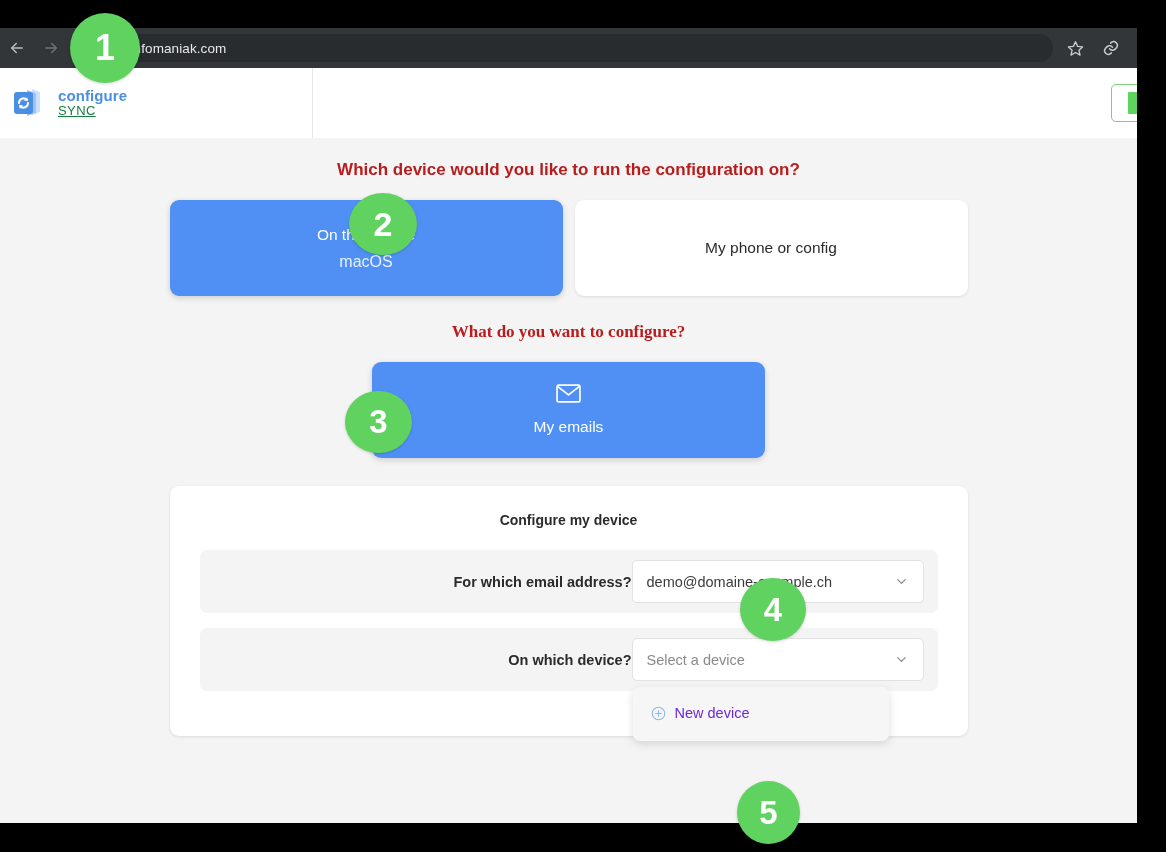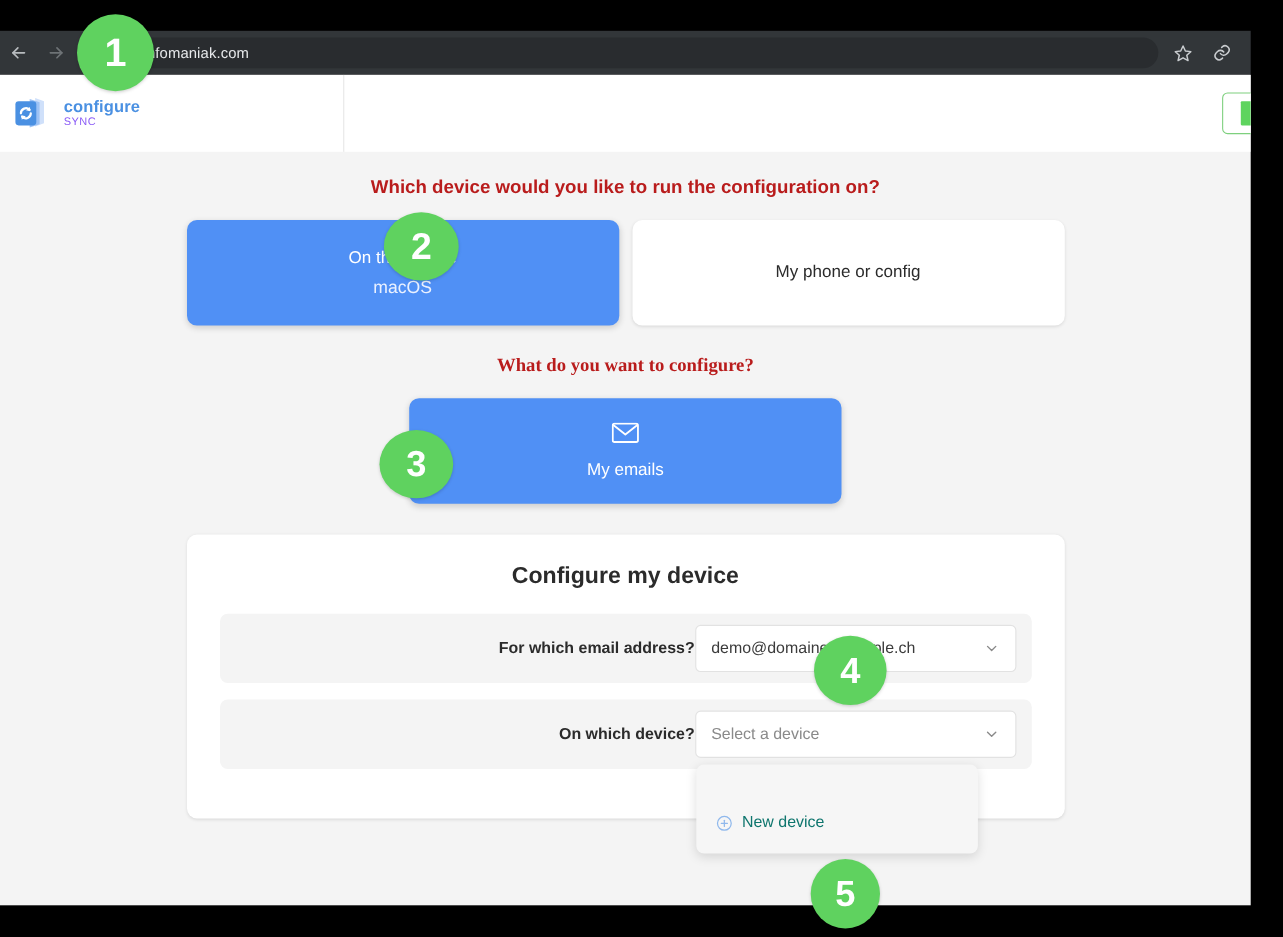--- a/index.html
+++ b/index.html
@@ -82,21 +82,21 @@
     padding-left: 10px;
     border-right: 1px solid #e7e7e7;
   }
   #brand-logo { width: 36px; height: 36px; flex: 0 0 auto; }
   #brand-text { margin-left: 12px; line-height: 1.15; }
   #brand-name {
     font-size: 15px; font-weight: bold; color: #4a90e2;
     letter-spacing: .1px;
   }
   #brand-sub {
-    font-size: 10px; color: #8b5cf6; letter-spacing: .4px;
+    font-size: 13px; color: #15803d; letter-spacing: .4px; text-decoration: underline;
   }
   #header-right {
     flex: 1 1 auto;
     display: flex;
     align-items: center;
     justify-content: flex-end;
     padding-right: 0px;
   }
   #lang-button {
     margin-right: -18px;
@@ -158,21 +158,21 @@
   #configure-panel {
     width: 798px;
     margin: 28px auto 0 auto;
     background: #ffffff;
     border-radius: 9px;
     box-shadow: 0 1px 3px rgba(0,0,0,.10);
     padding: 26px 30px 30px 30px;
   }
   #configure-title {
     text-align: center;
-    font-size: 21px;
+    font-size: 14px;
     font-weight: bold;
     color: #2b2b2b;
     margin-bottom: 22px;
   }
   .field-row {
     background: #f4f4f4;
     border-radius: 7px;
     height: 63px;
     display: flex;
     align-items: center;
@@ -209,22 +209,21 @@
     border-radius: 7px;
     box-shadow: 0 3px 10px rgba(0,0,0,.13);
     padding: 14px 0 16px 0;
   }
   .dropdown-item {
     display: flex;
     align-items: center;
     gap: 9px;
     padding: 4px 18px;
     font-size: 14.5px;
-    color: #0f766e;
-    margin-top: 27px;
+    color: #6d28d9;
   }
   .dropdown-item .plus-icon { color: #8fb8ec; display: flex; }
 
   
   .badge {
     position: absolute;
     border-radius: 50%;
     background: #5fd25f;
     color: #ffffff;
     display: flex;

